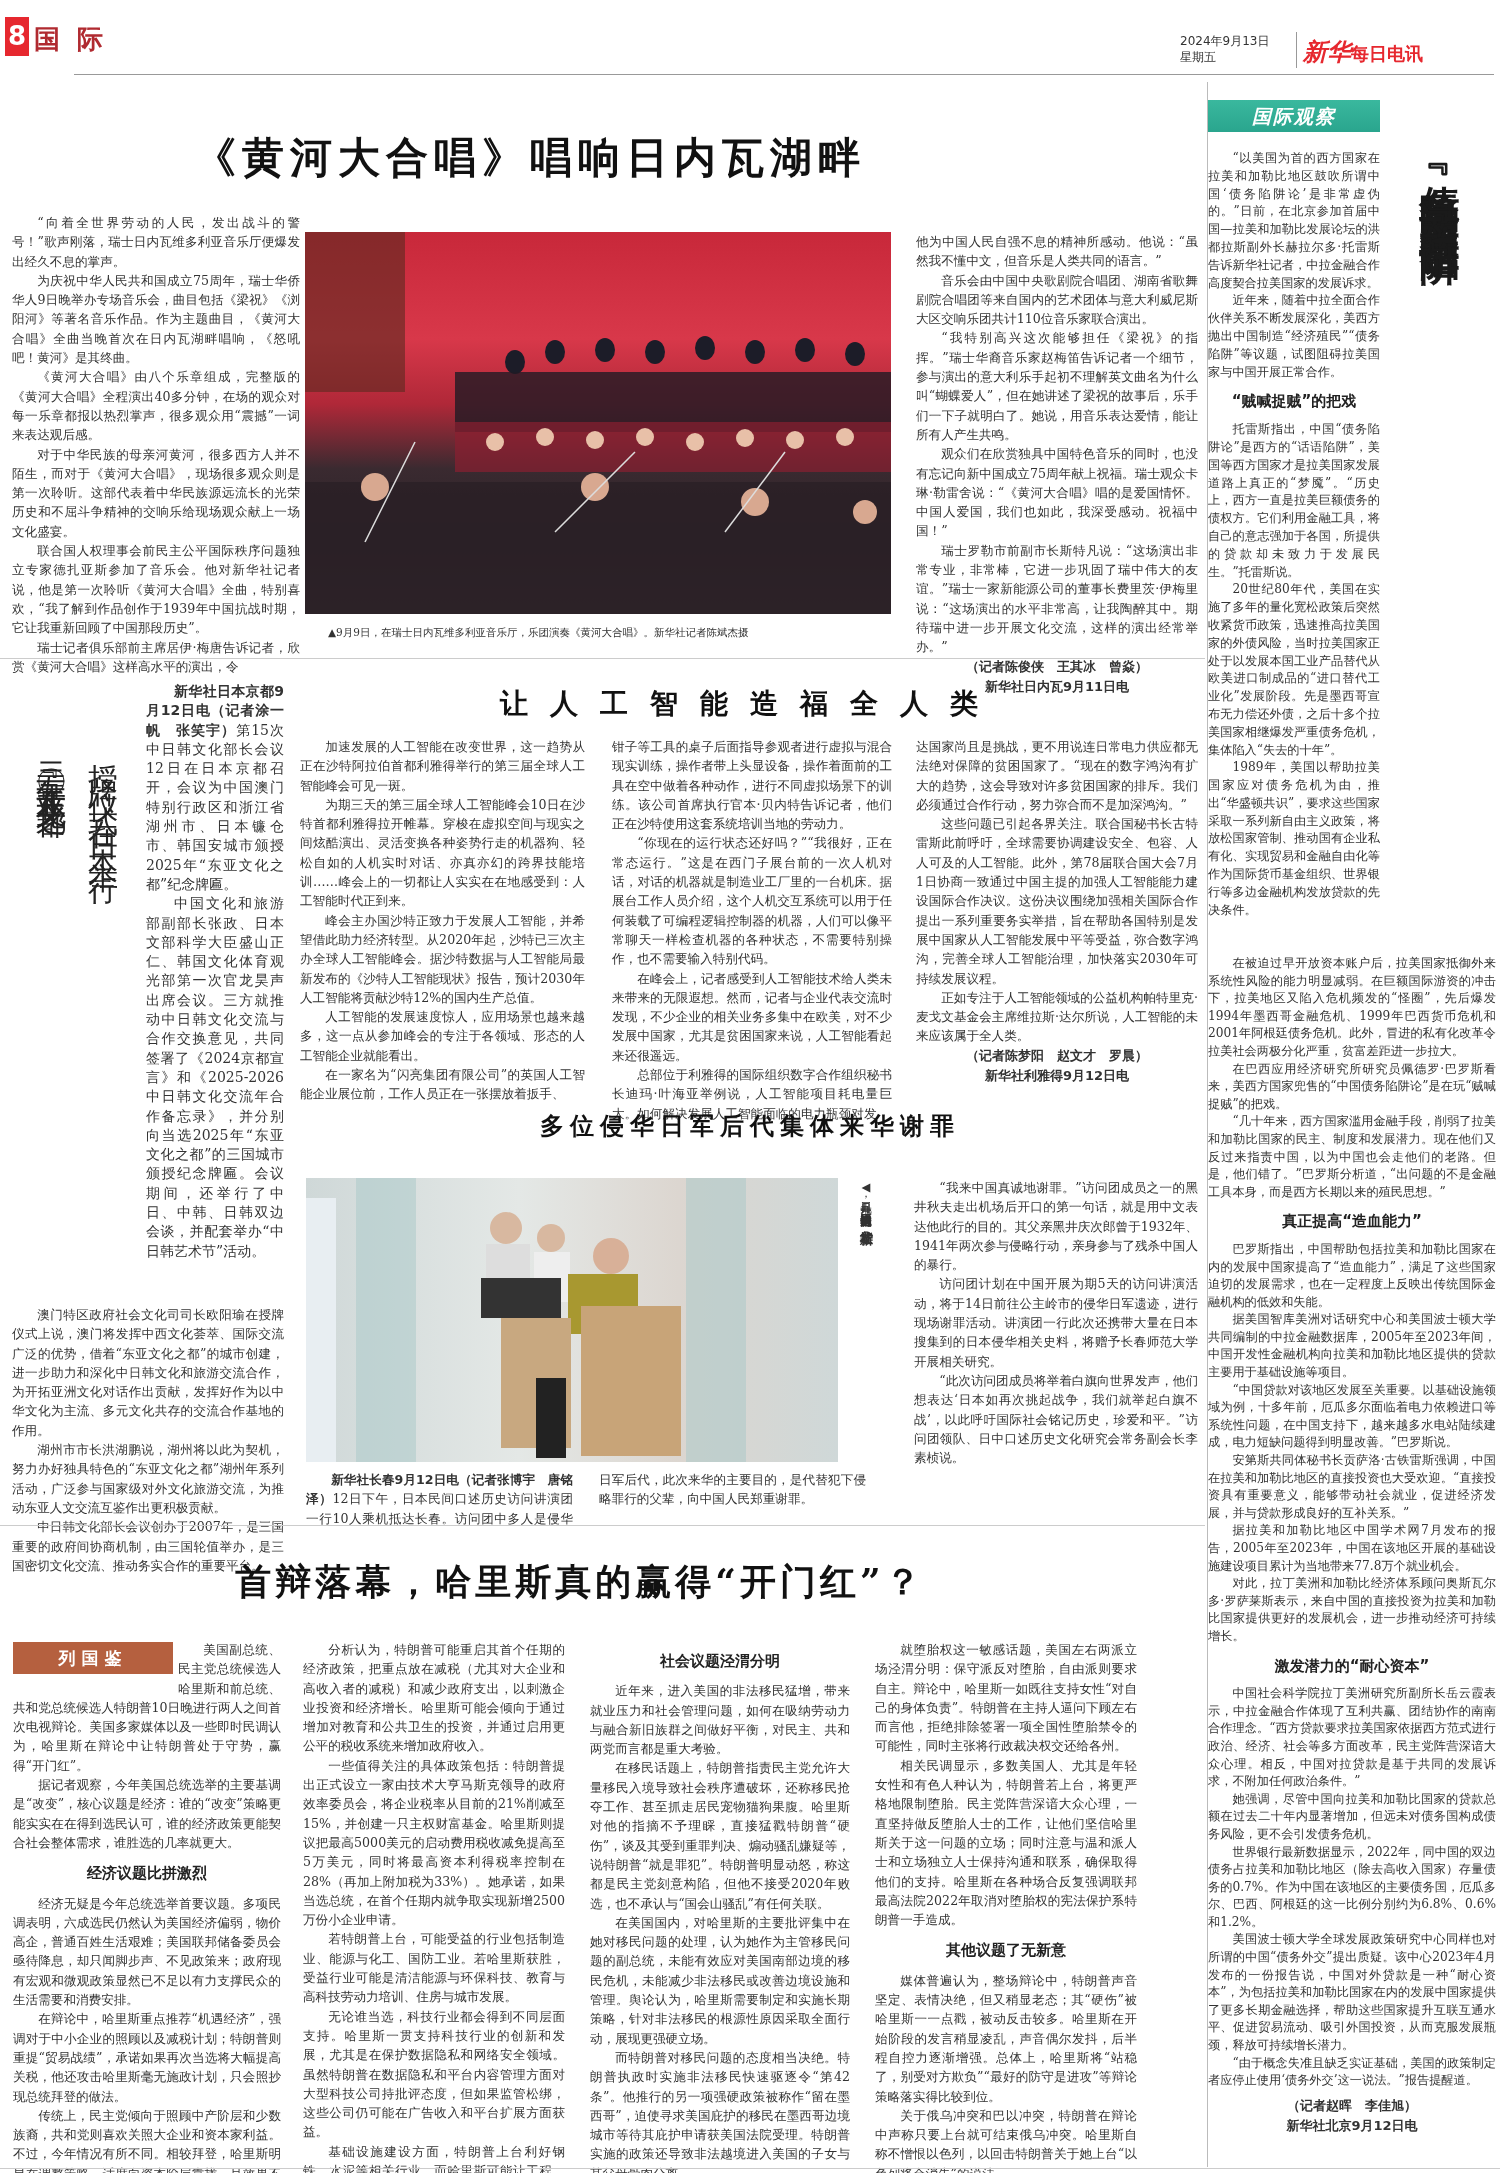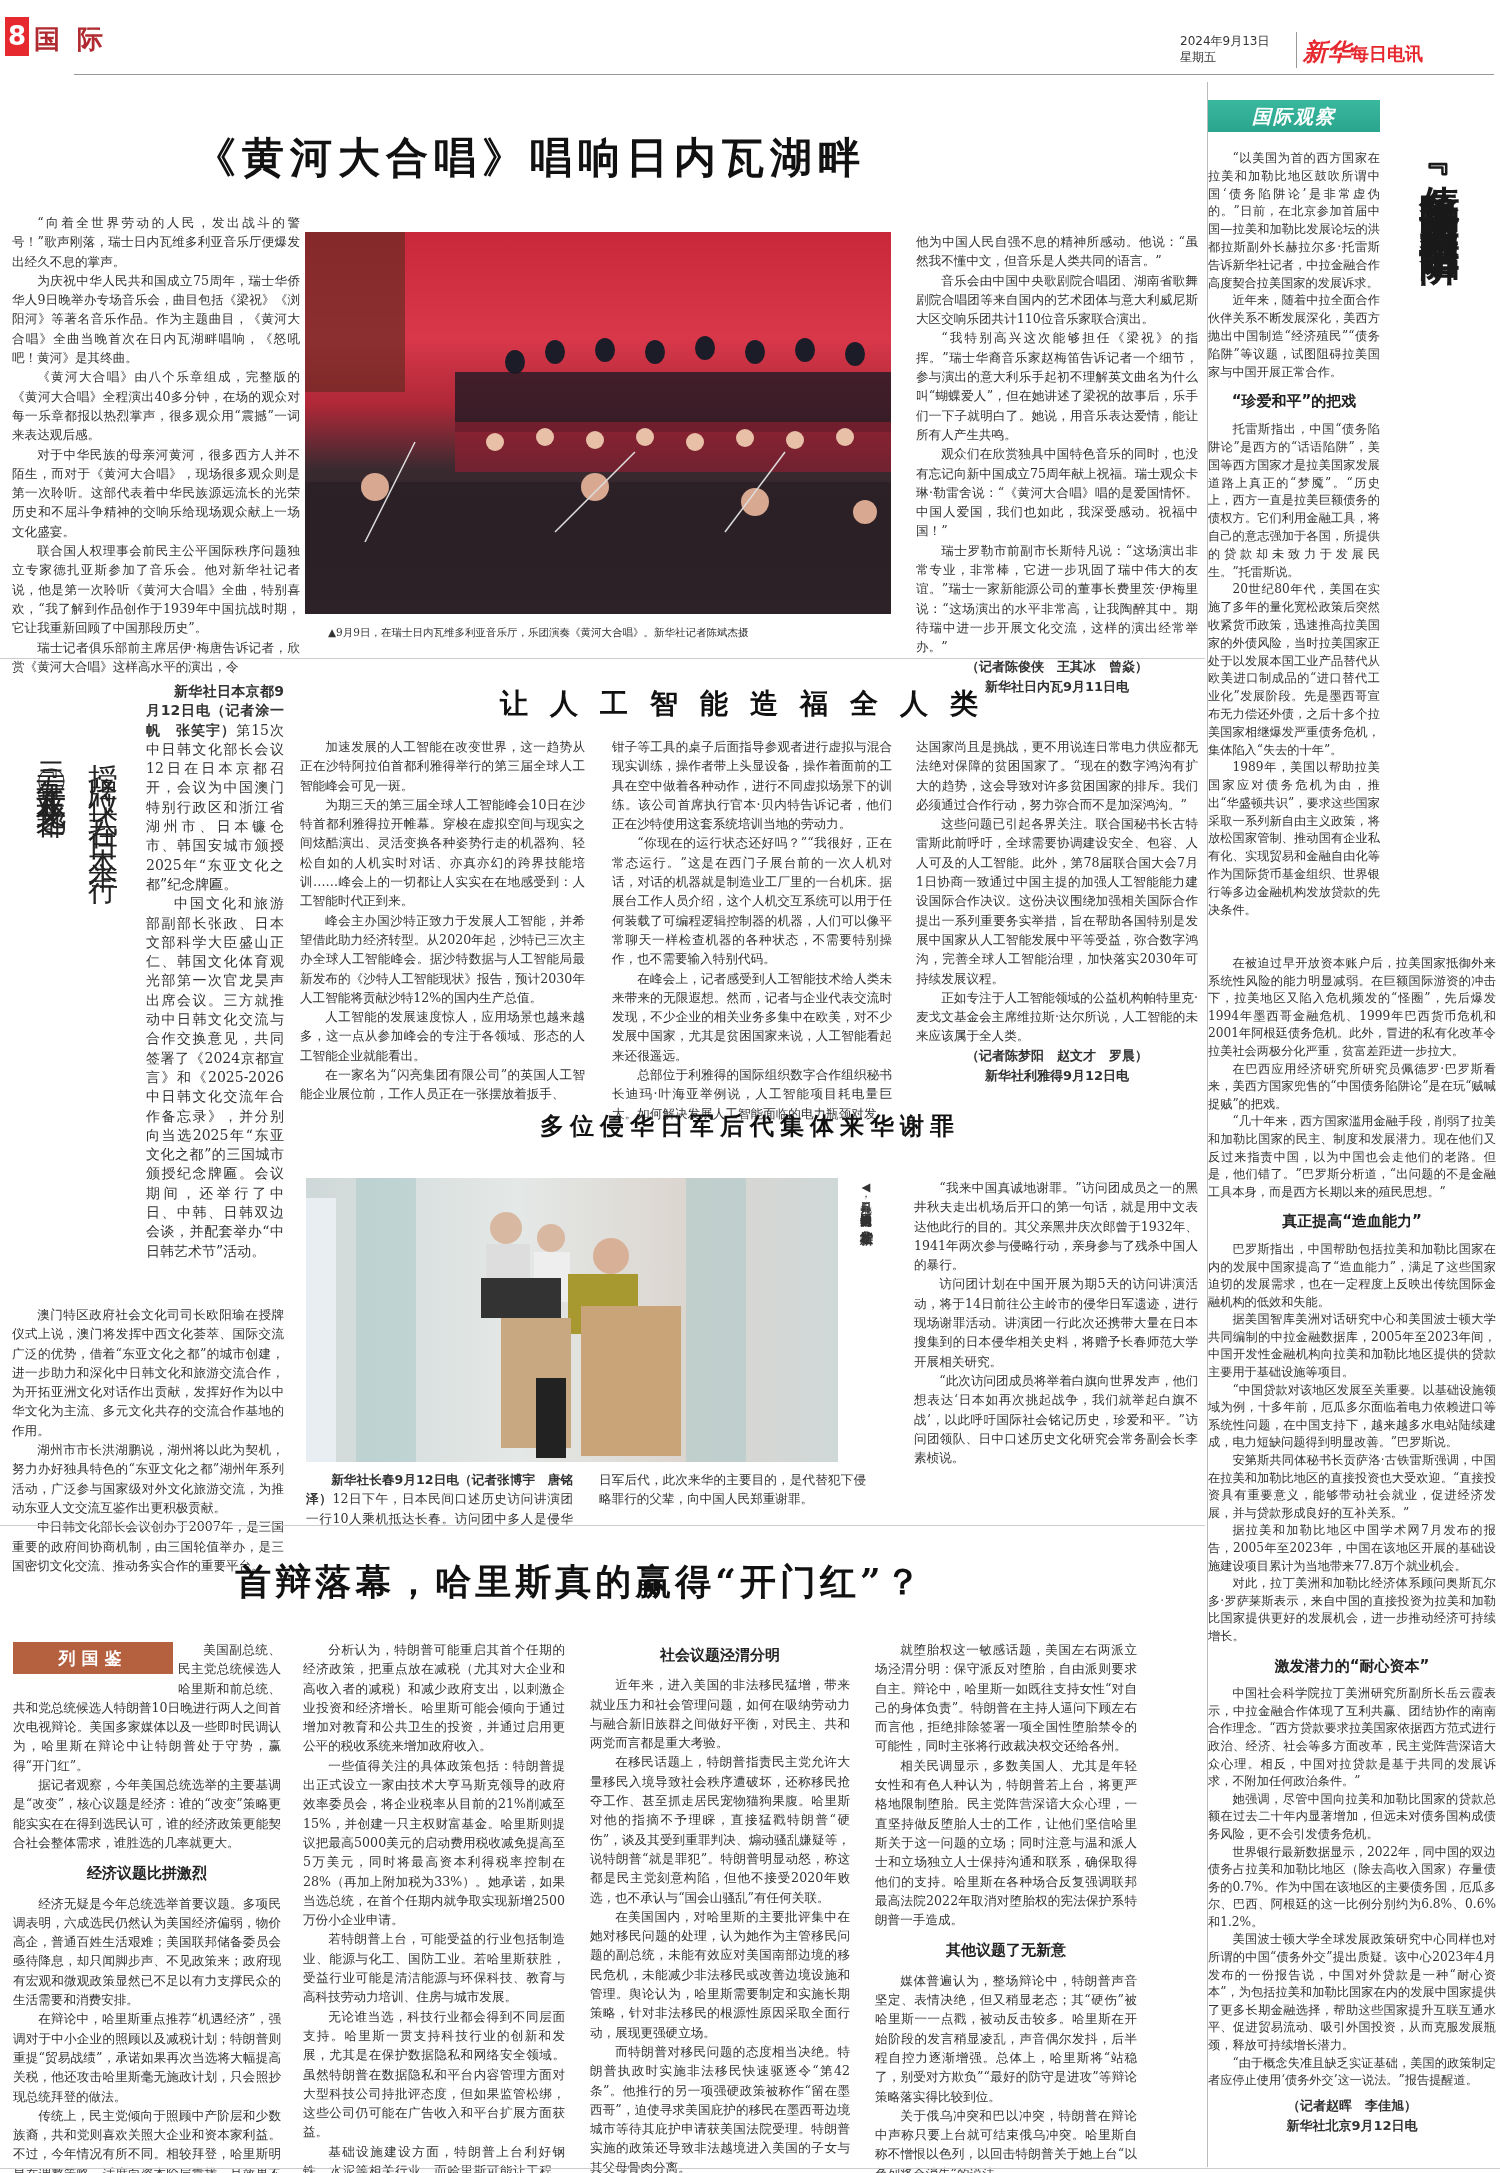--- a/index.html
+++ b/index.html
@@ -177,42 +177,42 @@
   <p>传统上，民主党倾向于照顾中产阶层和少数族裔，共和党则喜欢关照大企业和资本家利益。不过，今年情况有所不同。相较拜登，哈里斯明显在调整策略，适度向资本阶层靠拢，且效果不俗，创下募款纪录。而特朗普则在学习通过政策设计向普通选民示好。</p>
 </div>
 <div class="abs txt" style="left:303px;top:1640px;width:262px;">
   <p>分析认为，特朗普可能重启其首个任期的经济政策，把重点放在减税（尤其对大企业和高收入者的减税）和减少政府支出，以刺激企业投资和经济增长。哈里斯可能会倾向于通过增加对教育和公共卫生的投资，并通过启用更公平的税收系统来增加政府收入。</p>
   <p>一些值得关注的具体政策包括：特朗普提出正式设立一家由技术大亨马斯克领导的政府效率委员会，将企业税率从目前的21%削减至15%，并创建一只主权财富基金。哈里斯则提议把最高5000美元的启动费用税收减免提高至5万美元，同时将最高资本利得税率控制在28%（再加上附加税为33%）。她承诺，如果当选总统，在首个任期内就争取实现新增2500万份小企业申请。</p>
   <p>若特朗普上台，可能受益的行业包括制造业、能源与化工、国防工业。若哈里斯获胜，受益行业可能是清洁能源与环保科技、教育与高科技劳动力培训、住房与城市发展。</p>
   <p>无论谁当选，科技行业都会得到不同层面支持。哈里斯一贯支持科技行业的创新和发展，尤其是在保护数据隐私和网络安全领域。虽然特朗普在数据隐私和平台内容管理方面对大型科技公司持批评态度，但如果监管松绑，这些公司仍可能在广告收入和平台扩展方面获益。</p>
   <p>基础设施建设方面，特朗普上台利好钢铁、水泥等相关行业，而哈里斯可能让工程、绿色建筑技术相关公司受益。在金融业和医疗保健与制药领域，特朗普主张放松监管，哈里斯则支持更严格监管。</p>
 </div>
 <div class="abs txt" style="left:590px;top:1640px;width:260px;">
-  <div class="sub" style="margin-top:6px">社会议题泾渭分明</div>
+  <div class="sub" style="">社会议题泾渭分明</div>
   <p>近年来，进入美国的非法移民猛增，带来就业压力和社会管理问题，如何在吸纳劳动力与融合新旧族群之间做好平衡，对民主、共和两党而言都是重大考验。</p>
   <p>在移民话题上，特朗普指责民主党允许大量移民入境导致社会秩序遭破坏，还称移民抢夺工作、甚至抓走居民宠物猫狗果腹。哈里斯对他的指摘不予理睬，直接猛戳特朗普“硬伤”，谈及其受到重罪判决、煽动骚乱嫌疑等，说特朗普“就是罪犯”。特朗普明显动怒，称这都是民主党刻意构陷，但他不接受2020年败选，也不承认与“国会山骚乱”有任何关联。</p>
   <p>在美国国内，对哈里斯的主要批评集中在她对移民问题的处理，认为她作为主管移民问题的副总统，未能有效应对美国南部边境的移民危机，未能减少非法移民或改善边境设施和管理。舆论认为，哈里斯需要制定和实施长期策略，针对非法移民的根源性原因采取全面行动，展现更强硬立场。</p>
   <p>而特朗普对移民问题的态度相当决绝。特朗普执政时实施非法移民快速驱逐令“第42条”。他推行的另一项强硬政策被称作“留在墨西哥”，迫使寻求美国庇护的移民在墨西哥边境城市等待其庇护申请获美国法院受理。特朗普实施的政策还导致非法越境进入美国的子女与其父母骨肉分离。</p>
 </div>
 <div class="abs txt" style="left:875px;top:1640px;width:262px;">
   <p>就堕胎权这一敏感话题，美国左右两派立场泾渭分明：保守派反对堕胎，自由派则要求自主。辩论中，哈里斯一如既往支持女性“对自己的身体负责”。特朗普在主持人逼问下顾左右而言他，拒绝排除签署一项全国性堕胎禁令的可能性，同时主张将行政裁决权交还给各州。</p>
   <p>相关民调显示，多数美国人、尤其是年轻女性和有色人种认为，特朗普若上台，将更严格地限制堕胎。民主党阵营深谙大众心理，一直坚持做反堕胎人士的工作，让他们坚信哈里斯关于这一问题的立场；同时注意与温和派人士和立场独立人士保持沟通和联系，确保取得他们的支持。哈里斯在各种场合反复强调联邦最高法院2022年取消对堕胎权的宪法保护系特朗普一手造成。</p>
   <div class="sub">其他议题了无新意</div>
   <p>媒体普遍认为，整场辩论中，特朗普声音坚定、表情决绝，但又稍显老态；其“硬伤”被哈里斯一一点戳，被动反击较多。哈里斯在开始阶段的发言稍显凌乱，声音偶尔发抖，后半程自控力逐渐增强。总体上，哈里斯将“站稳了，别受对方欺负”“最好的防守是进攻”等辩论策略落实得比较到位。</p>
   <p>关于俄乌冲突和巴以冲突，特朗普在辩论中声称只要上台就可结束俄乌冲突。哈里斯自称不憎恨以色列，以回击特朗普关于她上台“以色列将会消失”的说法。</p>
 
 </div>
 
 <div class="abs" style="left:1207px;top:82px;width:1px;height:2085px;background:#bbb;"></div>
 <div class="abs" style="left:1208px;top:100px;width:172px;height:32px;background:linear-gradient(180deg,#3ab89e,#2aa58e);color:#fff;font-weight:bold;font-style:italic;font-size:19px;text-align:center;line-height:32px;font-family:'DejaVu Sans',sans-serif;letter-spacing:2px;">国际观察</div>
 <div class="abs vert" style="left:1413px;top:150px;font-size:40px;font-weight:bold;letter-spacing:4px;color:#1a1a1a;height:560px;">『债务陷阱论』是美西方的『话语陷阱』</div>
 <div class="abs txt" style="left:1208px;top:150px;width:172px;font-size:12.2px;line-height:17.8px;">
   <p>“以美国为首的西方国家在拉美和加勒比地区鼓吹所谓中国‘债务陷阱论’是非常虚伪的。”日前，在北京参加首届中国—拉美和加勒比发展论坛的洪都拉斯副外长赫拉尔多·托雷斯告诉新华社记者，中拉金融合作高度契合拉美国家的发展诉求。</p>
   <p>近年来，随着中拉全面合作伙伴关系不断发展深化，美西方抛出中国制造“经济殖民”“债务陷阱”等议题，试图阻碍拉美国家与中国开展正常合作。</p>
-  <div class="sub">“珍爱和平”的把戏</div>
+  <div class="sub">“贼喊捉贼”的把戏</div>
   <p>托雷斯指出，中国“债务陷阱论”是西方的“话语陷阱”，美国等西方国家才是拉美国家发展道路上真正的“梦魇”。“历史上，西方一直是拉美巨额债务的债权方。它们利用金融工具，将自己的意志强加于各国，所提供的贷款却未致力于发展民生。”托雷斯说。</p>
   <p>20世纪80年代，美国在实施了多年的量化宽松政策后突然收紧货币政策，迅速推高拉美国家的外债风险，当时拉美国家正处于以发展本国工业产品替代从欧美进口制成品的“进口替代工业化”发展阶段。先是墨西哥宣布无力偿还外债，之后十多个拉美国家相继爆发严重债务危机，集体陷入“失去的十年”。</p>
   <p>1989年，美国以帮助拉美国家应对债务危机为由，推出“华盛顿共识”，要求这些国家采取一系列新自由主义政策，将放松国家管制、推动国有企业私有化、实现贸易和金融自由化等作为国际货币基金组织、世界银行等多边金融机构发放贷款的先决条件。</p>
 </div>
 <div class="abs txt" style="left:1208px;top:955px;width:288px;font-size:12.2px;line-height:17.6px;">
   <p>在被迫过早开放资本账户后，拉美国家抵御外来系统性风险的能力明显减弱。在巨额国际游资的冲击下，拉美地区又陷入危机频发的“怪圈”，先后爆发1994年墨西哥金融危机、1999年巴西货币危机和2001年阿根廷债务危机。此外，冒进的私有化改革令拉美社会两极分化严重，贫富差距进一步拉大。</p>
   <p>在巴西应用经济研究所研究员佩德罗·巴罗斯看来，美西方国家兜售的“中国债务陷阱论”是在玩“贼喊捉贼”的把戏。</p>
   <p>“几十年来，西方国家滥用金融手段，削弱了拉美和加勒比国家的民主、制度和发展潜力。现在他们又反过来指责中国，以为中国也会走他们的老路。但是，他们错了。”巴罗斯分析道，“出问题的不是金融工具本身，而是西方长期以来的殖民思想。”</p>
   <div class="sub">真正提高“造血能力”</div>
   <p>巴罗斯指出，中国帮助包括拉美和加勒比国家在内的发展中国家提高了“造血能力”，满足了这些国家迫切的发展需求，也在一定程度上反映出传统国际金融机构的低效和失能。</p>

